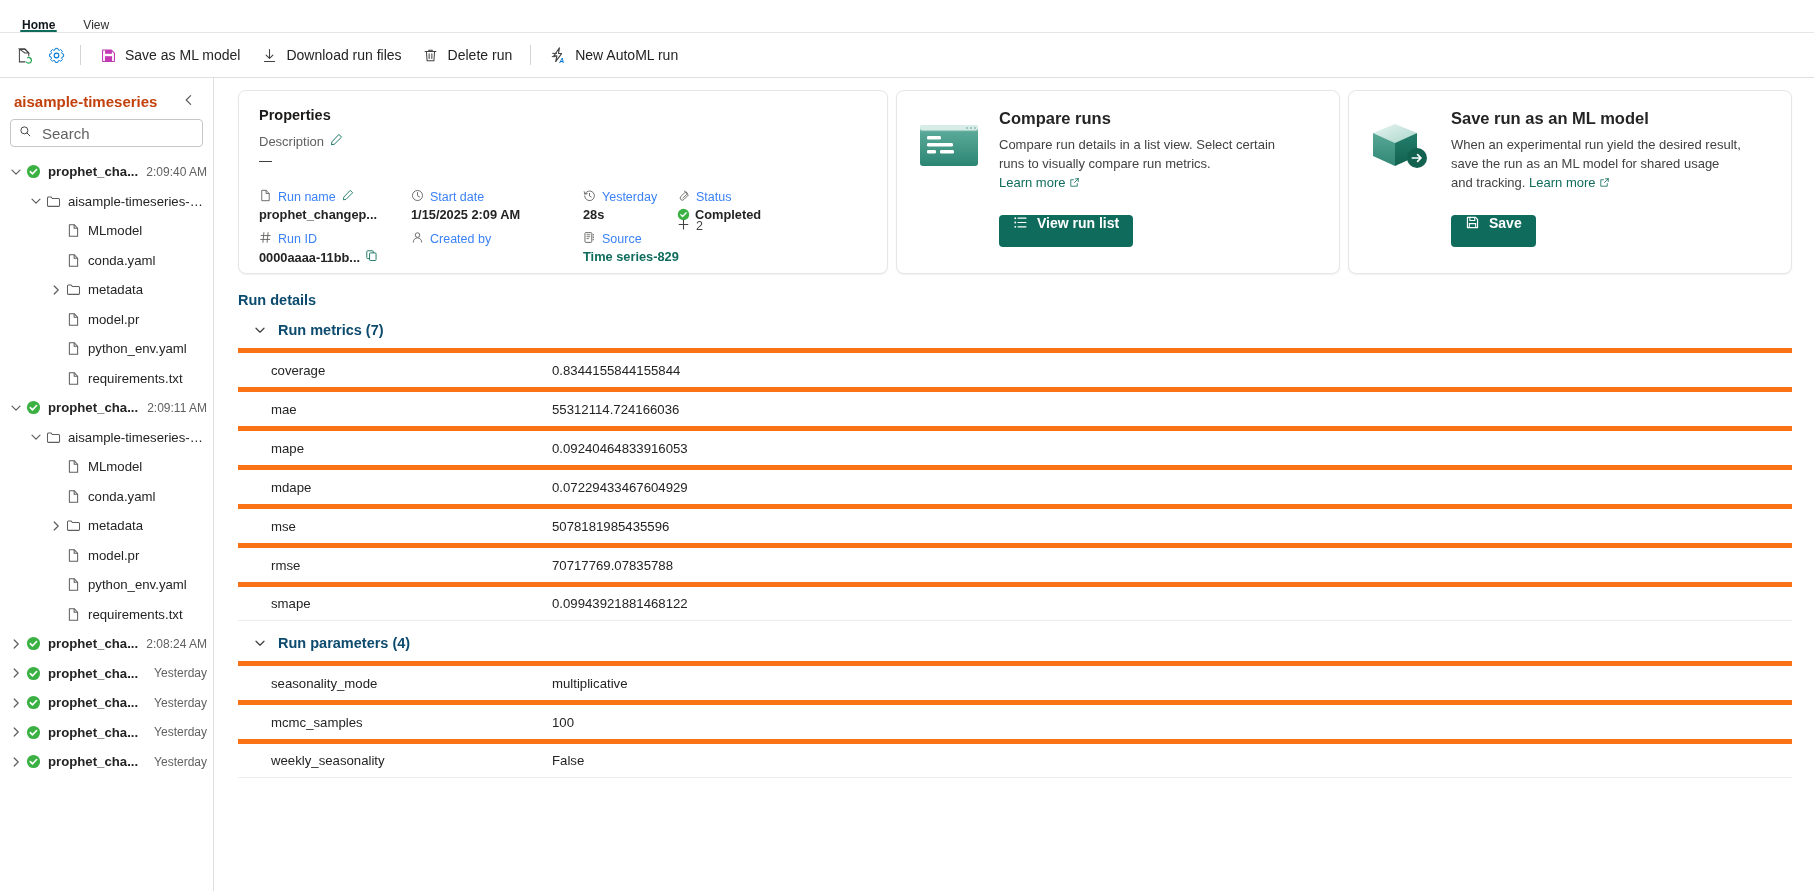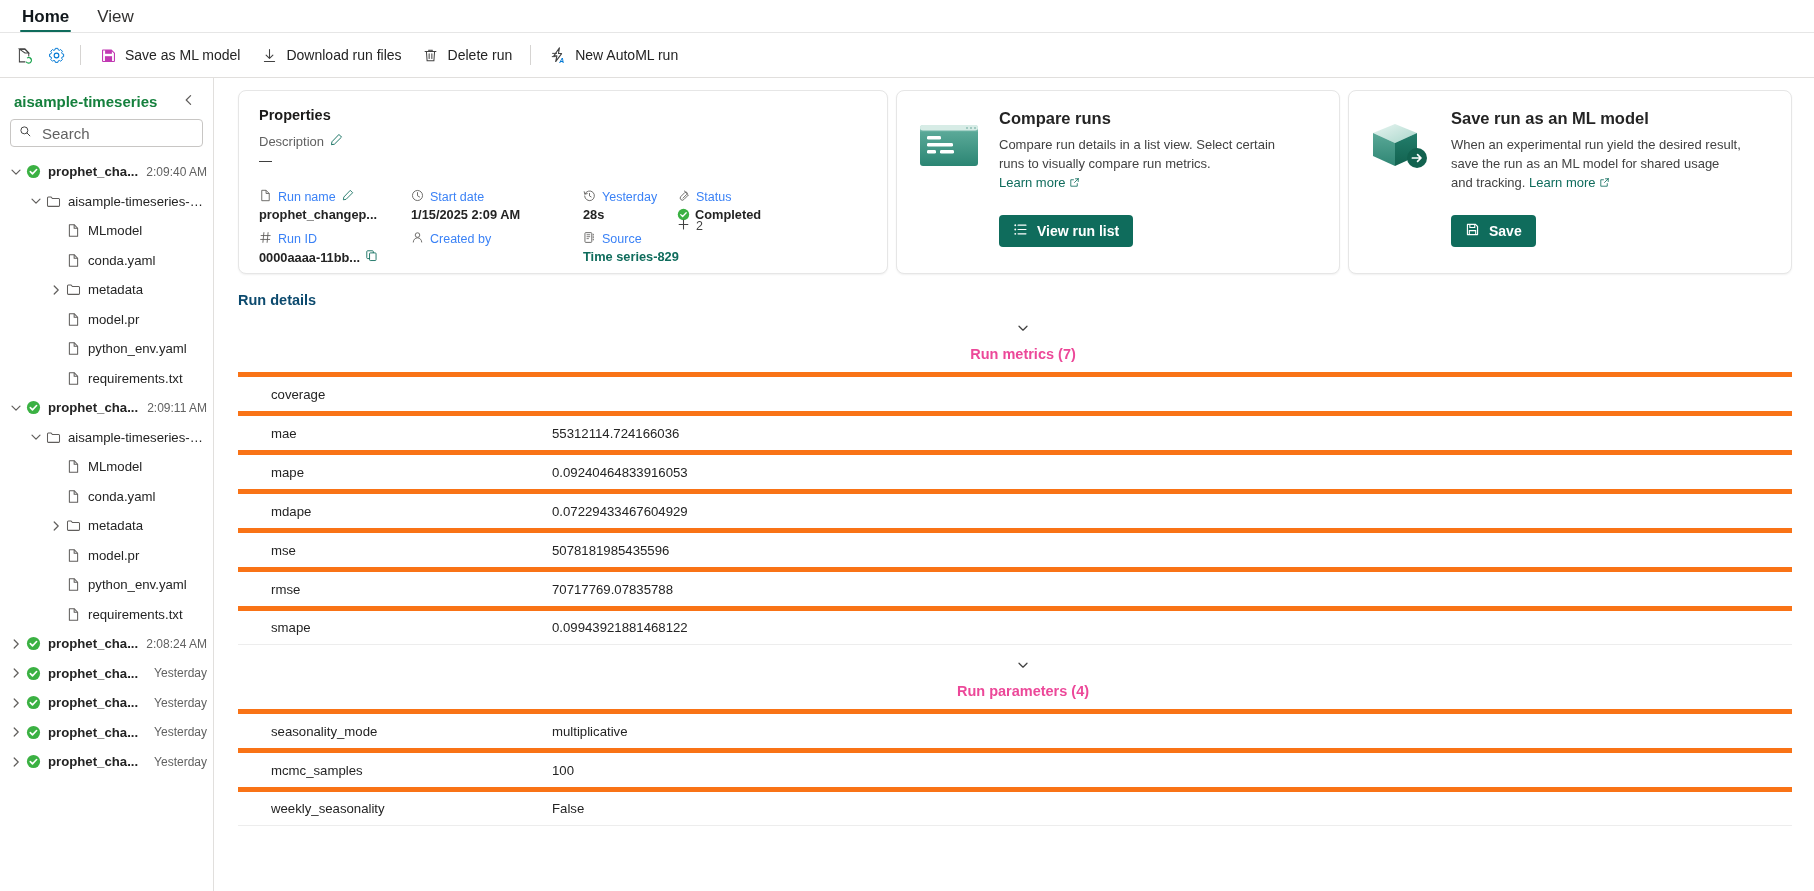--- a/index.html
+++ b/index.html
@@ -16,22 +16,22 @@
   .ribbon-tabs {
     height: 33px;
     background: #ffffff;
     display: flex;
     align-items: flex-end;
     padding-left: 8px;
     border-bottom: 1px solid #e6e6e6;
   }
   .ribbon-tab {
     position: relative;
-    font-size: 17px;
-    padding: 0 14px 7px 14px;
+    font-size: 12px;
+    padding: 0 14px 1px 14px;
     color: #323130;
     cursor: pointer;
     line-height: 1;
   }
   .ribbon-tab.active { font-weight: bold; color: #11181c; }
   .ribbon-tab.active::after {
     content: "";
     position: absolute;
     left: 12px; right: 12px; bottom: 0;
     height: 2.5px; background: #0f6c5c; border-radius: 2px;
@@ -74,21 +74,21 @@
     padding: 0;
     overflow: hidden;
     position: relative;
   }
   .sb-header {
     display: flex;
     align-items: center;
     justify-content: space-between;
     padding: 14px 14px 8px 14px;
   }
-  .sb-title { font-size: 15px; font-weight: bold; color: #15803d; }
+  .sb-title { font-size: 15px; font-weight: bold; color: #c2410c; }
   .sb-collapse { color: #605e5c; cursor: pointer; font-size: 13px; padding: 2px 4px; }
   .sb-search-wrap { padding: 0 10px 6px 10px; }
   .sb-search {
     display: flex; align-items: center; gap: 8px;
     height: 28px;
     border: 1px solid #c8c6c4;
     border-radius: 4px;
     padding: 0 8px;
     background: #fff;
   }
@@ -162,39 +162,38 @@
     font-size: 12.5px; color: #424242; cursor: pointer;
   }
   .status-dot { width: 13px; height: 13px; }
   .promo-icon { width: 66px; min-width: 66px; padding-top: 12px; }
   .promo-body { flex: 1; }
   .promo-title { font-size: 16.5px; font-weight: bold; color: #242424; margin-bottom: 8px; }
   .promo-desc { font-size: 13px; color: #424242; line-height: 1.45; max-width: 290px; }
   .promo-link { color: #0f6c5c; cursor: pointer; white-space: nowrap; }
   .promo-btn {
     margin-top: 22px;
-    display: inline-flex; align-items: center; gap: 9px;
+    display: inline-flex; align-items: flex-start; gap: 9px;
     background: #0f6c5c; color: #ffffff;
     border: none; border-radius: 4px;
     height: 32px; padding: 0 14px;
     font-size: 14px; font-weight: bold;
     font-family: "Liberation Sans", sans-serif;
     cursor: pointer;
   }
   
   .run-details {
     padding: 18px 22px 0 0;
   }
   .rd-title { font-size: 14.5px; font-weight: bold; color: #0c4a6e; }
   .section-head {
     display: flex; align-items: center; gap: 12px;
     margin-top: 14px; margin-left: 16px;
-    font-size: 14.5px; font-weight: bold; color: #ec4899;
+    font-size: 14.5px; font-weight: bold; color: #0c4a6e;
     cursor: pointer;
-    flex-direction: column;
   }
   .section-chev { color: #424242; font-size: 12px; width: 12px; display: inline-flex; justify-content: center; }
   .kv-table { margin-top: 10px; }
   .kv-row {
     display: flex;
     align-items: center;
     height: 39px;
     border-top: 5px solid #f97316;
     font-size: 13.2px;
     color: #242424;
@@ -807,20 +806,21 @@
         <span class="section-chev">
           <svg width="12" height="12" viewBox="0 0 12 12">
               <path d="M2 4.2L6 8.2l4-4" fill="none" stroke="#424242" stroke-width="1.25" stroke-linecap="round" stroke-linejoin="round"></path>
             </svg>
         </span>
         <span>Run metrics (7)</span>
       </div>
       <div class="kv-table" id="metrics-table">
           <div class="kv-row">
             <div class="kv-key">coverage</div>
+            <div class="kv-val">0.8344155844155844</div>
           </div>
           <div class="kv-row">
             <div class="kv-key">mae</div>
             <div class="kv-val">55312114.724166036</div>
           </div>
           <div class="kv-row">
             <div class="kv-key">mape</div>
             <div class="kv-val">0.09240464833916053</div>
           </div>
           <div class="kv-row">

